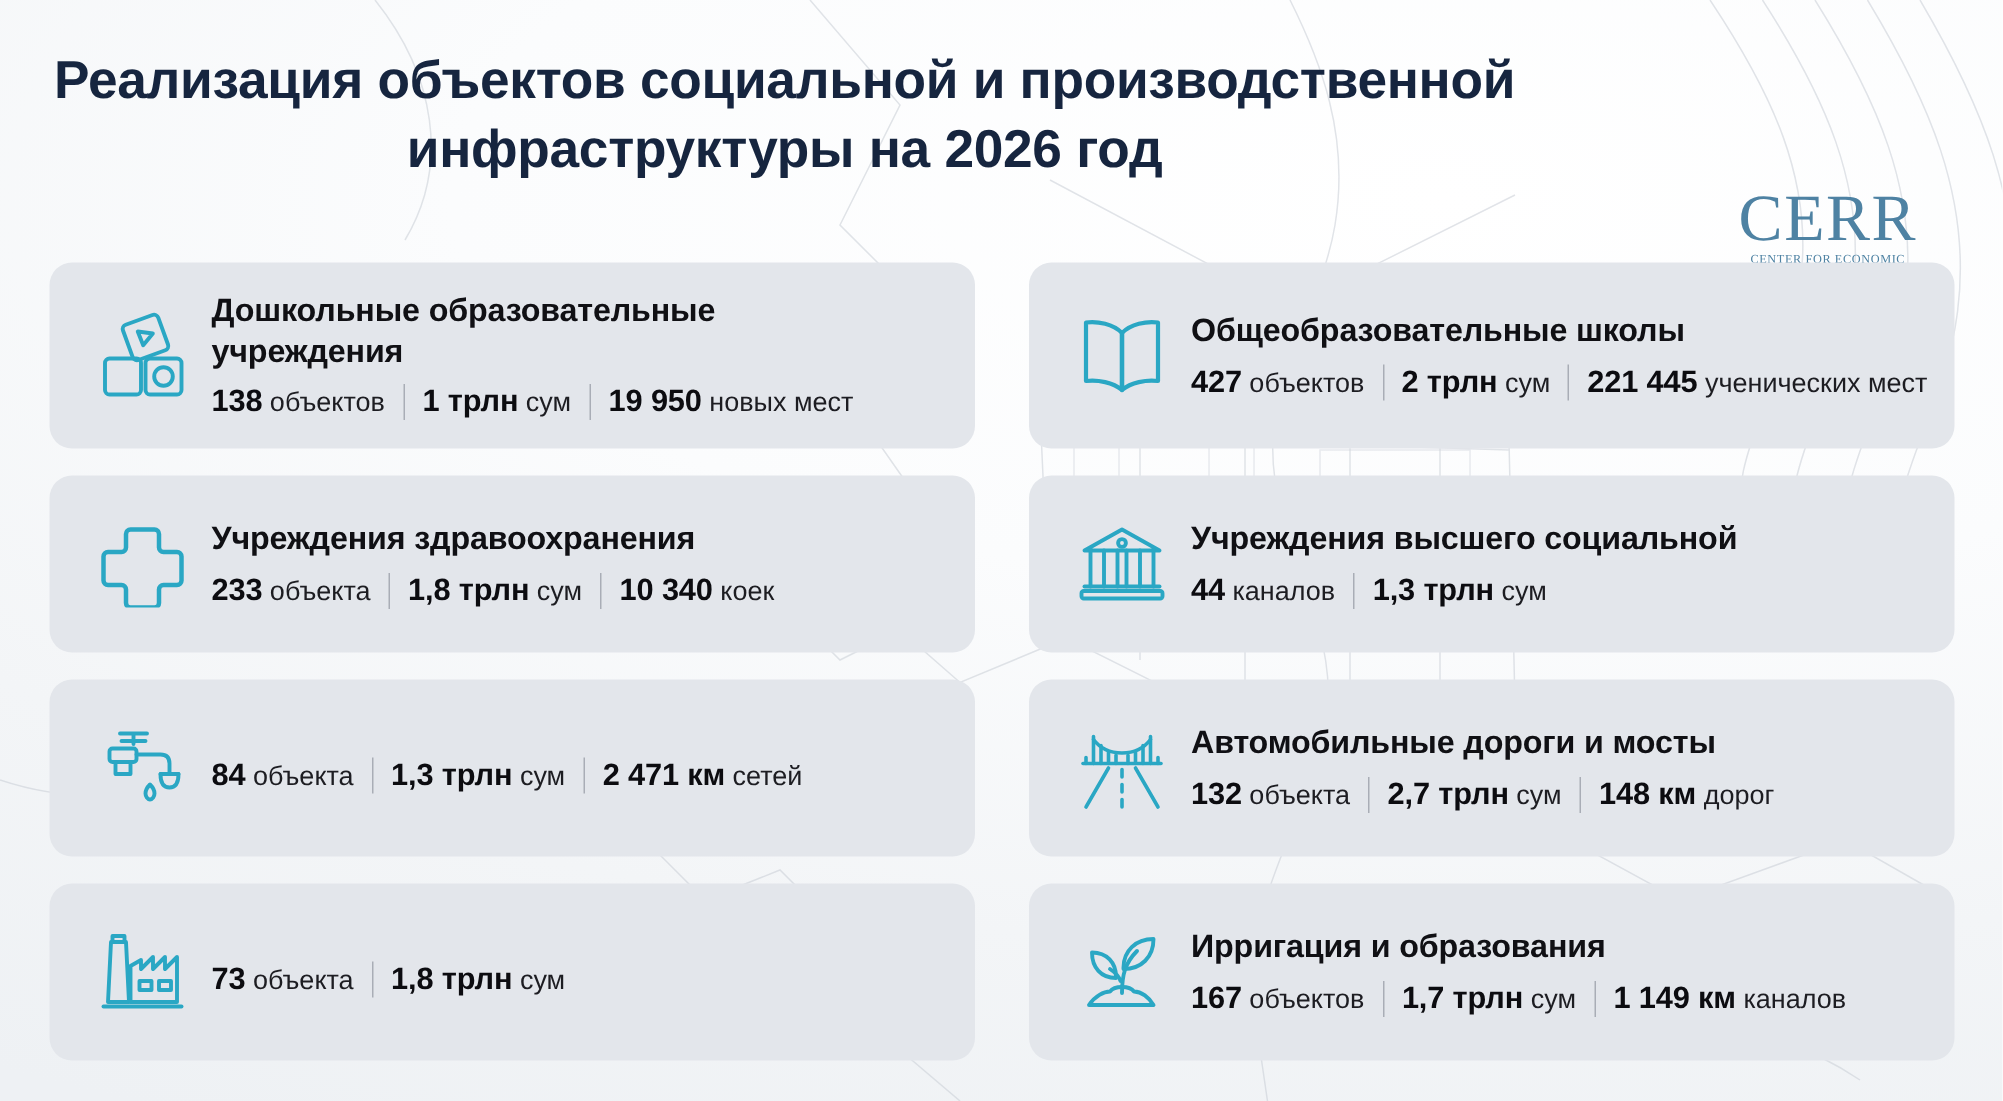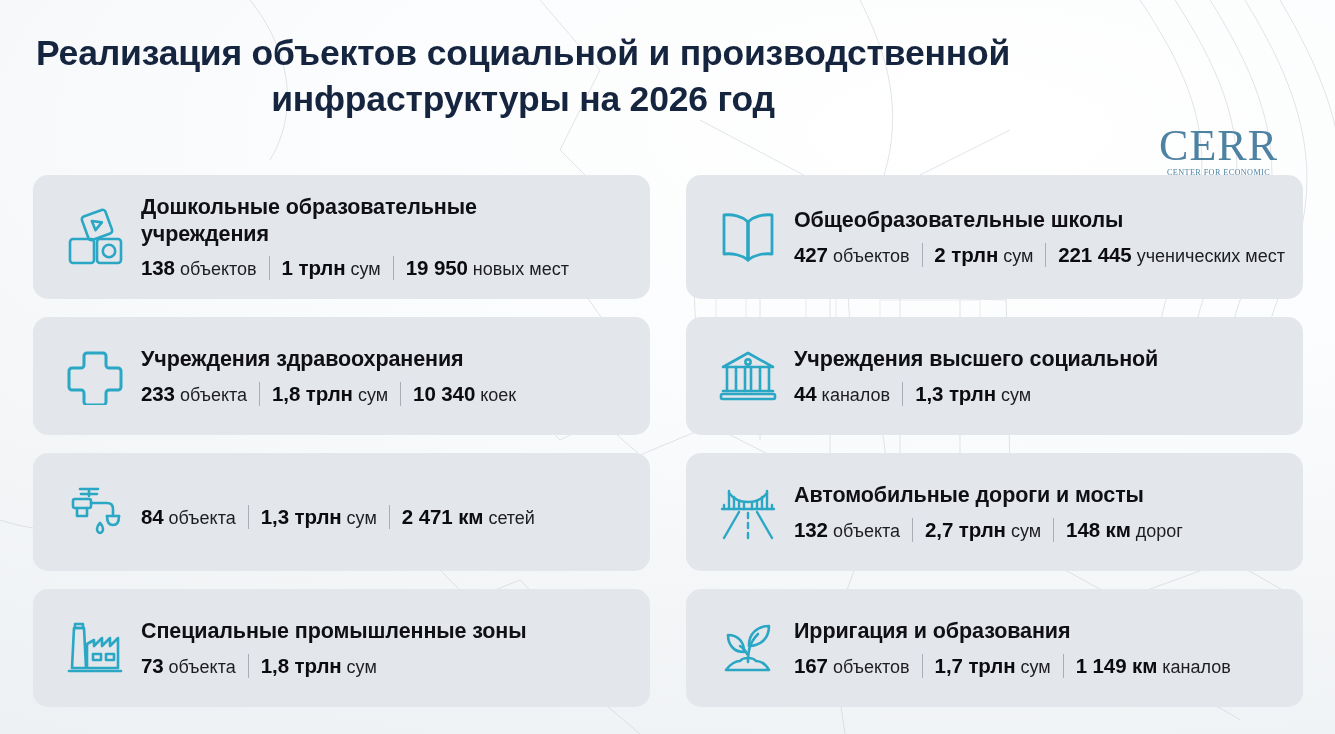--- a/index.html
+++ b/index.html
@@ -389,21 +389,20 @@
         <svg width="58" height="56" viewBox="0 0 58 56" fill="none" stroke="currentColor" stroke-width="2.6" stroke-linejoin="round" stroke-linecap="round">
           <path d="M8 8 L18 8 L20 48 L6 48 Z"></path>
           <path d="M9 4 L17 4 L17 8 L9 8 Z"></path>
           <path d="M21 24 L21 48 L52 48 L52 18 L44 26 L44 18 L36 26 L36 18 L28 26 L28 20 Z"></path>
           <rect x="27" y="34" width="8" height="6"></rect>
           <rect x="40" y="34" width="8" height="6"></rect>
           <path d="M3 51 L55 51"></path>
         </svg>
       </div>
       <div class="card-body">
-        <div class="card-title">Специальные промышленные зоны</div>
         <div class="card-stats">
           <span class="stat">
             <span class="stat-value">73</span>
             <span class="stat-unit">объекта</span>
           </span>
           <span class="stat-sep"></span>
           <span class="stat">
             <span class="stat-value">1,8 трлн</span>
             <span class="stat-unit">сум</span>
           </span>

